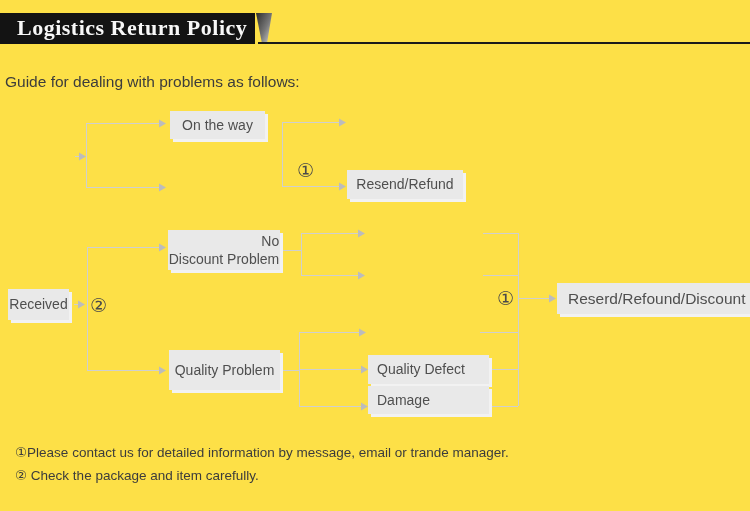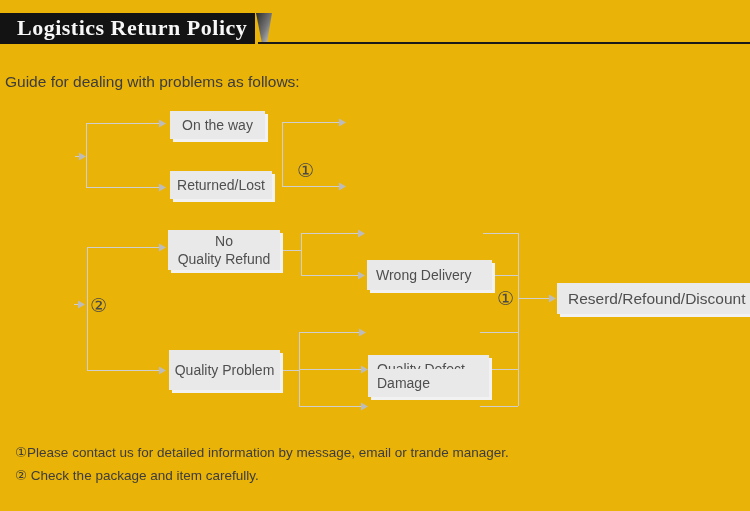--- a/index.html
+++ b/index.html
@@ -1,17 +1,17 @@
 <!DOCTYPE html>
 <html style="--banner-bg: #131313; --box-bg: #e9e9e9; --box-text: #4f4f4f; --line: #cfcfcf; --arrow: #bcbcbc;"><head>
 <meta charset="utf-8">
 <style>
   html,body{margin:0;padding:0;background:#ffffff;}
   #canvas{
-    position:relative;width:750px;height:511px;overflow:hidden;background:#eab308;
+    position:relative;width:750px;height:511px;overflow:hidden;background:#fde047;
     font-family:"Liberation Sans","DejaVu Sans",sans-serif;
   }
   
   #banner-bar{
     position:absolute;left:0;top:13px;width:255px;height:31px;
     background:var(--banner-bg,#131313);
   }
   #banner-title{
     position:absolute;left:17px;top:0;height:31px;line-height:30px;
     font-family:"Liberation Serif","DejaVu Serif",serif;font-weight:bold;
@@ -27,21 +27,21 @@
   }
   
   .txt{position:absolute;color:#3c3c3c;white-space:nowrap;}
   #intro{left:5px;top:73px;font-size:15.5px;}
   #note1{left:15px;top:444px;font-size:13.5px;}
   #note2{left:15px;top:467px;font-size:13.5px;}
   
   .fbox{
     position:absolute;background:var(--box-bg,#e9e9e9);color:var(--box-text,#4f4f4f);
     font-size:14px;line-height:17px;display:flex;align-items:center;justify-content:center;
-    text-align:center;white-space:pre-line;box-shadow:3px 3px 0 #f2f2f2;
+    text-align:right;white-space:pre-line;box-shadow:3px 3px 0 #f2f2f2;
   }
   .fbox::after{
     content:"";position:absolute;right:-6px;top:4px;bottom:-3px;width:12px;
     background:linear-gradient(135deg,#e6e6e6,#f8f8f8);
     transform:skewX(-20deg);z-index:-1;
   }
   .fbox.al{justify-content:flex-start;text-align:left;padding-left:9px;}
   
   .hl{position:absolute;height:1px;background:var(--line,#cfcfcf);}
   .vl{position:absolute;width:1px;background:var(--line,#cfcfcf);}
@@ -113,25 +113,25 @@
   <div class="hl" style="left:483px;top:275px;width:35px"></div>
   <div class="hl" style="left:480px;top:332px;width:38px"></div>
   <div class="hl" style="left:480px;top:369px;width:38px"></div>
   <div class="hl" style="left:480px;top:406px;width:38px"></div>
   <div class="vl" style="left:518px;top:233px;height:173px"></div>
   <div class="hl" style="left:518px;top:298px;width:31px"></div>
   <div class="arr" style="left:549px;top:298px"></div>
   <div class="circ" style="left:497px;top:289px">①</div>
 
   <div class="fbox" style="left:170px;top:111px;width:95px;height:28px">On the way</div>
-  <div class="fbox" style="left:170px;top:171px;width:102px;height:28px">Returned/Lost</div>
+  <div class="fbox" style="left:347px;top:170px;width:116px;height:29px">Resend/Refund</div>
+  <div class="fbox" style="left:8px;top:289px;width:61px;height:31px">Received</div>
   <div class="fbox" style="left:168px;top:230px;width:112px;height:40px;line-height:18px">No
-Quality Refund</div>
+Discount Problem</div>
   <div class="fbox" style="left:169px;top:350px;width:111px;height:40px">Quality Problem</div>
-  <div class="fbox al" style="left:367px;top:260px;width:116px;height:30px">Wrong Delivery</div>
   <div class="fbox al" style="left:368px;top:355px;width:112px;height:29px">Quality Defect</div>
-  <div class="fbox al" style="left:368px;top:369px;width:112px;height:28px">Damage</div>
+  <div class="fbox al" style="left:368px;top:386px;width:112px;height:28px">Damage</div>
   <div class="fbox al" style="left:557px;top:283px;width:212px;height:31px;font-size:15.5px;padding-left:11px">Reserd/Refound/Discount</div>
 
   <div id="note1" class="txt">①Please contact us for detailed information by message, email or trande manager.</div>
   <div id="note2" class="txt">② Check the package and item carefully.</div>
 
 </div>
 
 </body></html>

